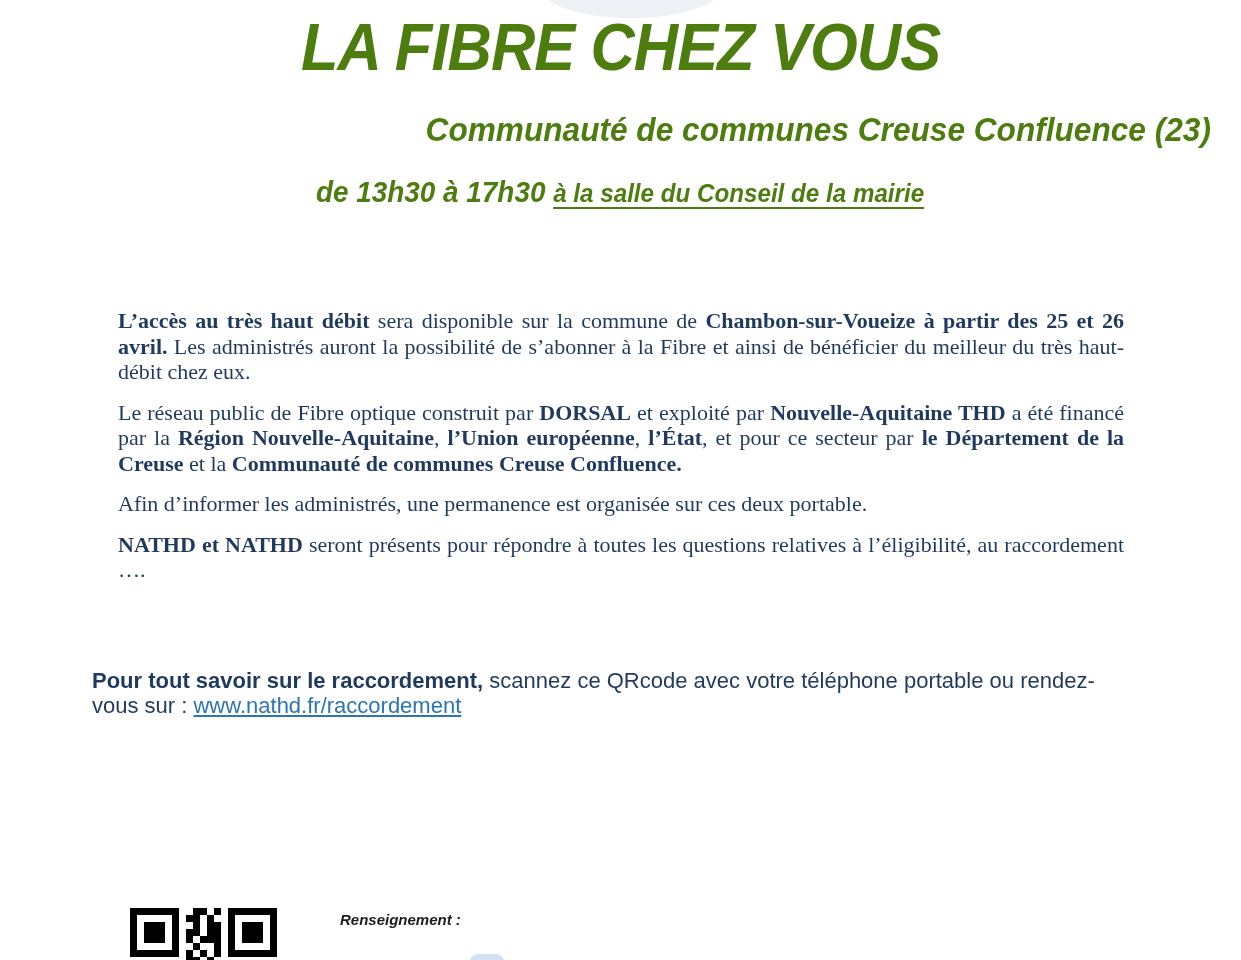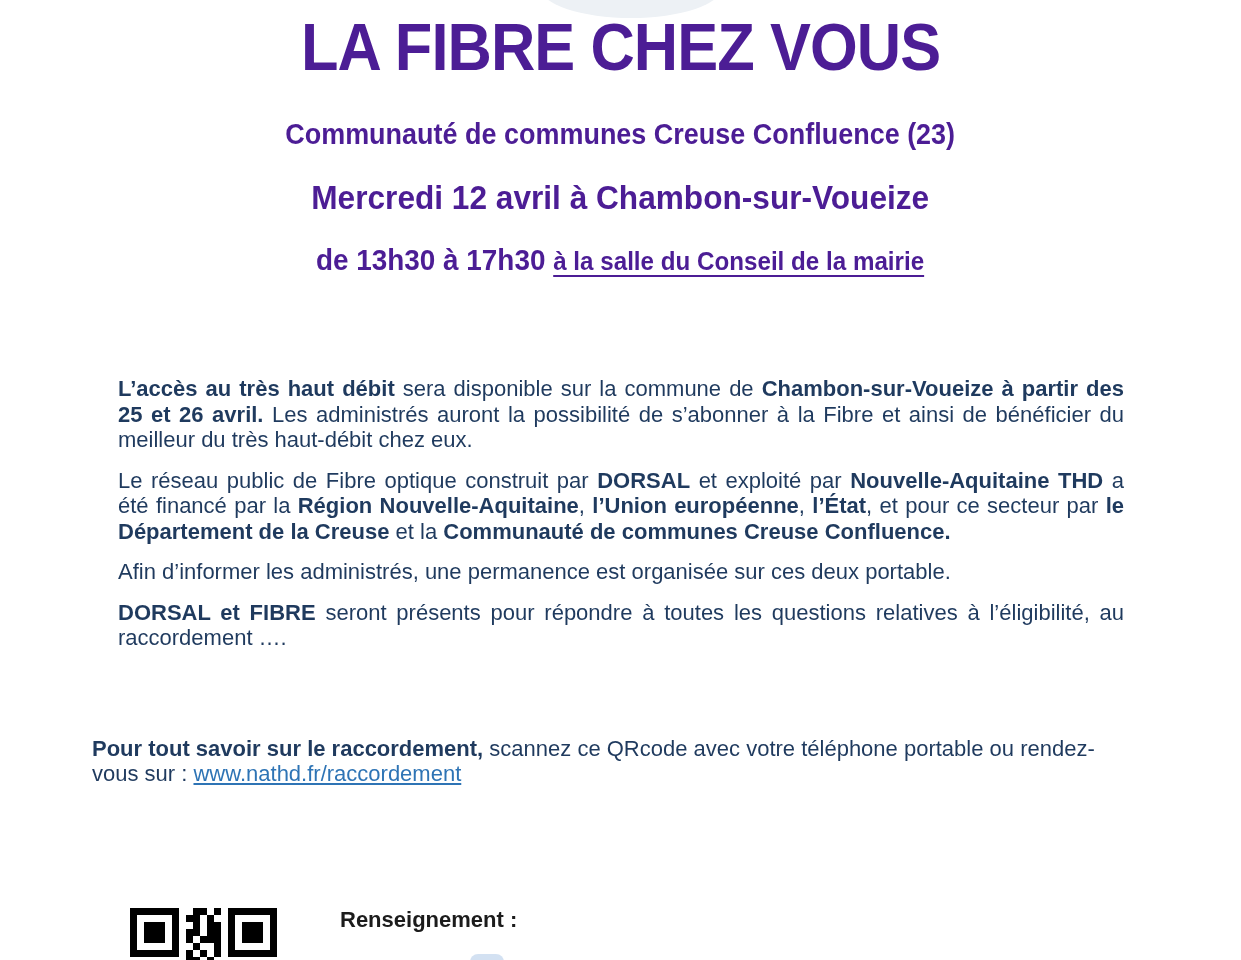--- a/index.html
+++ b/index.html
@@ -8,87 +8,86 @@
     width:1241px;height:960px;
     background:#ffffff;
     overflow:hidden;
     font-family:"Liberation Sans", sans-serif;
   }
   .top-ellipse{
     position:absolute;left:540px;top:-44px;
     width:182px;height:62px;border-radius:50%;
     background:#edf1f5;
   }
-  .head{margin:0;text-align:center;color:#4c1d95;font-weight:bold;line-height:1;}
+  .head{margin:0;text-align:center;color:#4d7c0f;font-weight:bold;line-height:1;font-style:italic;}
   .cond{display:inline-block;transform:scaleX(0.93);transform-origin:50% 50%;white-space:nowrap;}
   .h1{margin-top:14px;font-size:66px;letter-spacing:-1px;}
   .h2{margin-top:31px;font-size:43px;}
-  .h3{margin-top:40px;font-size:29px;}
+  .h3{margin-top:32px;font-size:34px;text-align:right;}
   .h4{margin-top:31px;font-size:34px;}
   .h5{margin-top:31px;font-size:30px;}
   .venue{
     font-size:26px;
     text-decoration:underline;
     text-decoration-thickness:2px;
     text-underline-offset:5px;
   }
   .body-block{
     margin:101px 117px 0 118px;
     color:#1F3A5E;
     font-size:22px;line-height:25.5px;
     text-align:justify;
   }
-  .body-block p{margin:12px 0 15px 0;}
+  .body-block p{margin:12px 0 15px 0;font-family:Liberation Serif, serif;}
   .b{font-weight:bold;}
   .footer-p{
     margin:85px 117px 0 92px;
     color:#1F3A5E;font-size:22px;line-height:25.5px;
   }
   .link{
     color:#2E74B5;text-decoration:underline;cursor:pointer;
   }
   .qr{
     position:absolute;left:130px;top:908px;
     width:147px;height:147px;
   }
   .renseignement{
     position:absolute;left:340px;top:906px;
-    color:#1c1c1c;font-size:22px;line-height:27px;
+    color:#1c1c1c;font-size:15px;line-height:27px;font-style:italic;
   }
   .renseignement .title{font-weight:bold;}
   .cutoff-graphic{
     position:absolute;left:470px;top:954px;
     width:34px;height:8px;border-radius:17px 17px 0 0;
     background:#cbdcf0;opacity:.85;
   }
 </style>
 </head>
 <body>
 
 <div class="page">
 
   <div class="top-ellipse"></div>
 
   <h1 class="head h1"><span class="cond">LA FIBRE CHEZ VOUS</span></h1>
 
 
   <h3 class="head h3"><span class="cond">Communauté de communes Creuse Confluence (23)</span></h3>
 
-  <h3 class="head h4"><span class="cond">Mercredi 12 avril à Chambon-sur-Voueize</span></h3>
 
   <h3 class="head h5"><span class="cond"><span>de 13h30 à 17h30 </span><span class="venue">à la salle du Conseil de la mairie</span></span></h3>
 
   <div class="body-block">
     <p><span class="b">L’accès au très haut débit </span><span>sera disponible sur la commune de </span><span class="b">Chambon-sur-Voueize à partir des 25 et 26 avril. </span><span>Les administrés auront la possibilité de s’abonner à la Fibre et ainsi de bénéficier du meilleur du très haut-débit chez eux.</span></p>
 
     <p><span>Le réseau public de Fibre optique construit par </span><span class="b">DORSAL</span><span> et exploité par </span><span class="b">Nouvelle-Aquitaine THD</span><span> a été financé par la </span><span class="b">Région Nouvelle-Aquitaine</span><span>, </span><span class="b">l’Union européenne</span><span>, </span><span class="b">l’État</span><span>, et pour ce secteur par </span><span class="b">le Département de la Creuse</span><span> et la </span><span class="b">Communauté de communes Creuse Confluence.</span></p>
 
     <p>Afin d’informer les administrés, une permanence est organisée sur ces deux portable.</p>
 
-    <p><span class="b">DORSAL et FIBRE</span><span> seront présents pour répondre à toutes les questions relatives à l’éligibilité, au raccordement ….</span></p>
+    <p><span class="b">NATHD et NATHD</span><span> seront présents pour répondre à toutes les questions relatives à l’éligibilité, au raccordement ….</span></p>
 
   </div>
 
   <div class="footer-p"><span class="b">Pour tout savoir sur le raccordement,</span><span> scannez ce QRcode avec votre téléphone portable ou rendez-vous sur : </span><span class="link">www.nathd.fr/raccordement</span></div>
 
   <svg class="qr" viewBox="0 0 21 21" shape-rendering="crispEdges" xmlns="http://www.w3.org/2000/svg">
     <rect x="0" y="0" width="21" height="21" fill="#ffffff"></rect>
     <g fill="#000000">
       <rect x="0" y="0" width="7" height="7"></rect>
         <rect x="14" y="0" width="7" height="7"></rect>

